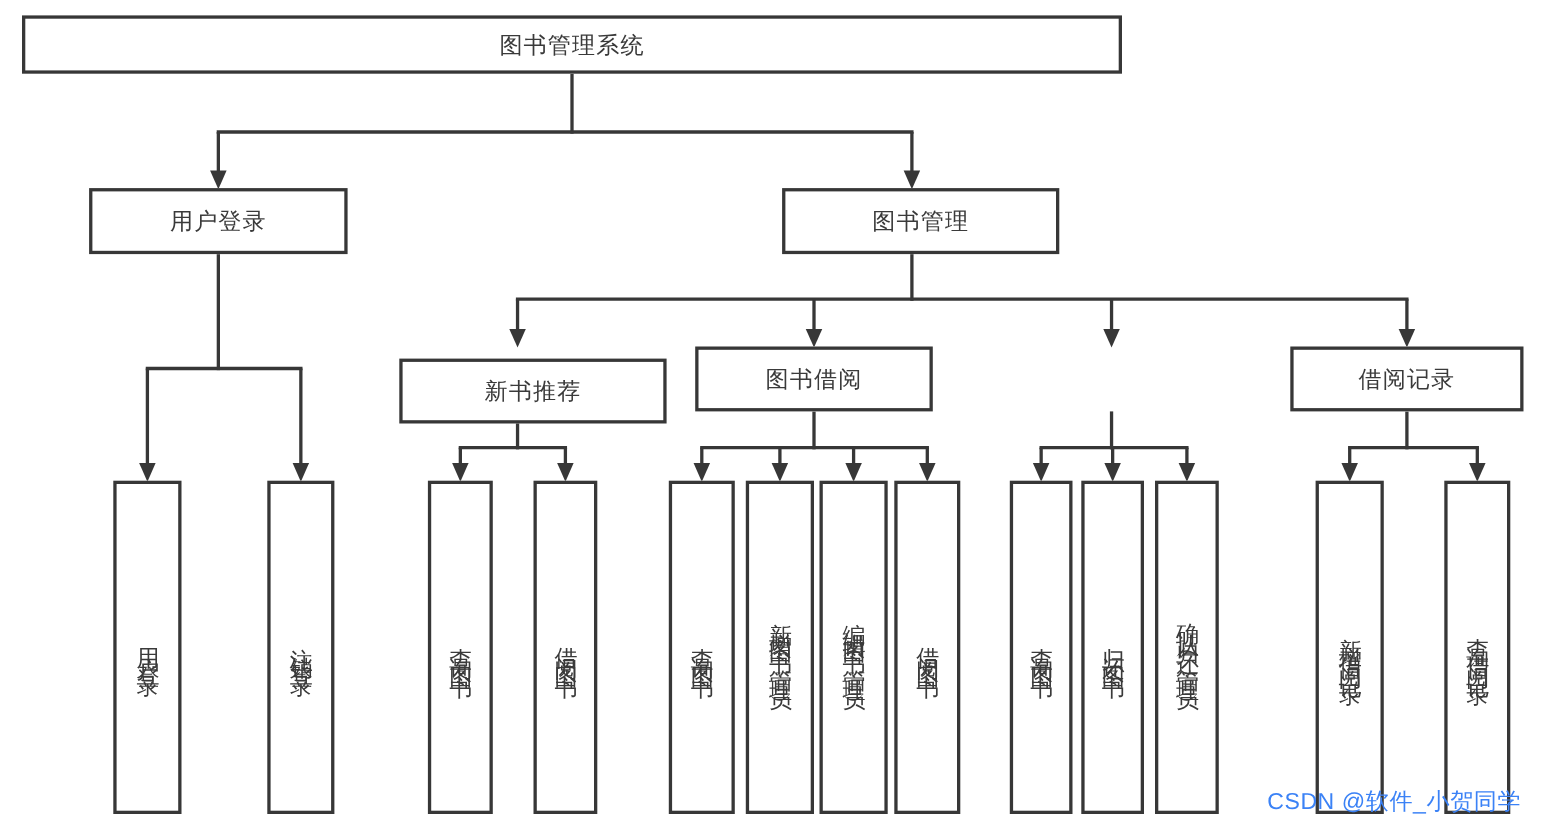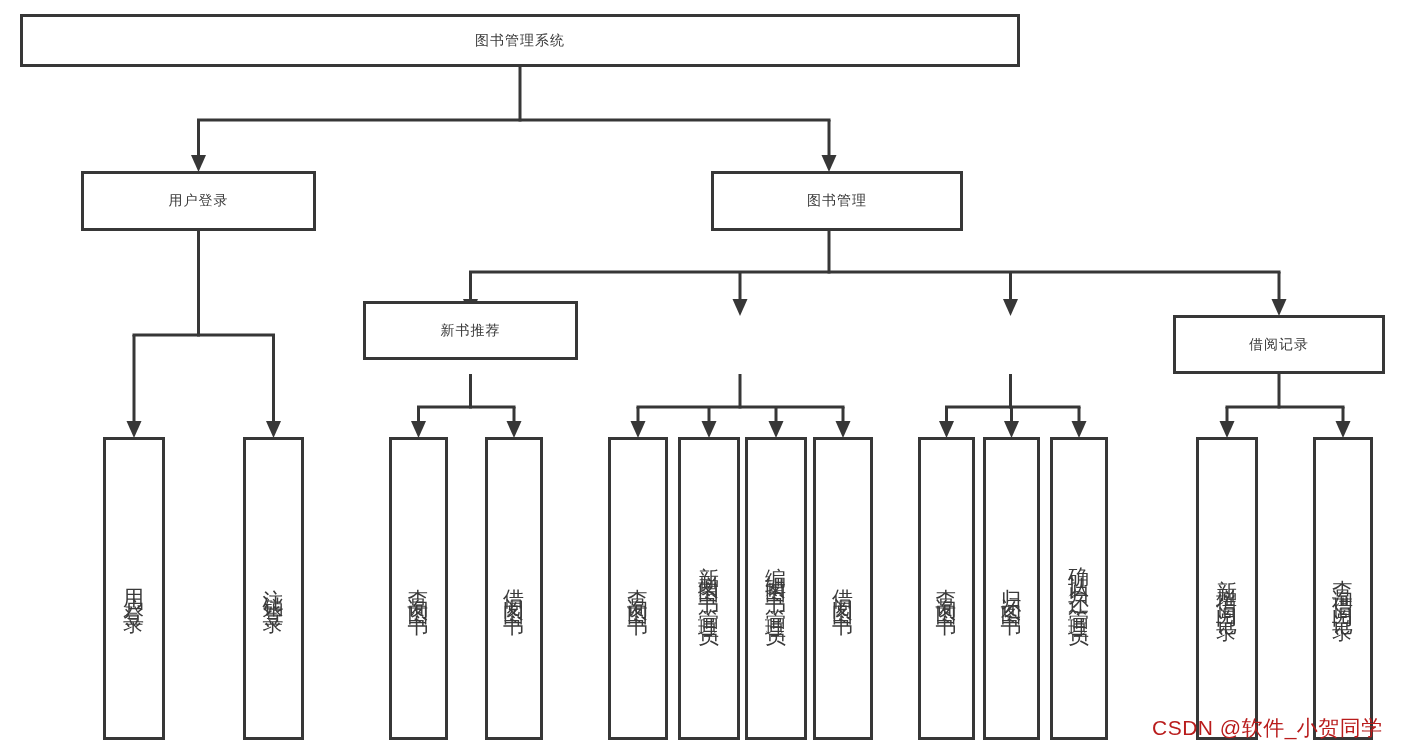--- a/index.html
+++ b/index.html
@@ -21,35 +21,35 @@
   }
   .box {
     position: absolute;
     border: 3px solid #373737;
     background: #ffffff;
     display: flex;
     align-items: center;
     justify-content: center;
     z-index: 2;
   }
-  .h-box { font-size: 14px; letter-spacing: 1px; }
+  .h-box { font-size: 21px; letter-spacing: 1px; }
   .v-box span {
     writing-mode: vertical-rl;
     text-orientation: mixed;
     font-size: 21px;
     letter-spacing: 8.5px;
     line-height: 1;
     white-space: nowrap;
   }
   .watermark {
     position: absolute;
     z-index: 5;
     font-size: 21px;
     letter-spacing: 0.5px;
-    color: #b91c1c;
+    color: #3b82f6;
     white-space: nowrap;
   }
   svg line { stroke: #373737; stroke-width: 3; }
   svg polygon { fill: #373737; stroke: none; }
 </style>
 </head>
 <body>
 
 <div class="canvas">
 
@@ -119,22 +119,25 @@
     <span>图书管理系统</span>
   </div>
 
   <div class="box h-box" style="left:81px;top:171px;width:235px;height:60px">
     <span>用户登录</span>
   </div>
   <div class="box h-box" style="left:711px;top:171px;width:252px;height:60px">
     <span>图书管理</span>
   </div>
 
-  <div class="box h-box" style="left:363px;top:301px;width:215px;height:59px">
+  <div class="box h-box" style="left:363px;top:326px;width:243px;height:59px">
     <span>新书推荐</span>
+  </div>
+  <div class="box h-box" style="left:632px;top:315px;width:216px;height:59px">
+    <span>图书借阅</span>
   </div>
   <div class="box h-box" style="left:1173px;top:315px;width:212px;height:59px">
     <span>借阅记录</span>
   </div>
 
   <div class="box v-box" style="left:103px;top:437px;width:62px;height:303px">
     <span>用户登录</span>
   </div>
   <div class="box v-box" style="left:243px;top:437px;width:61px;height:303px">
     <span>注销登录</span>

